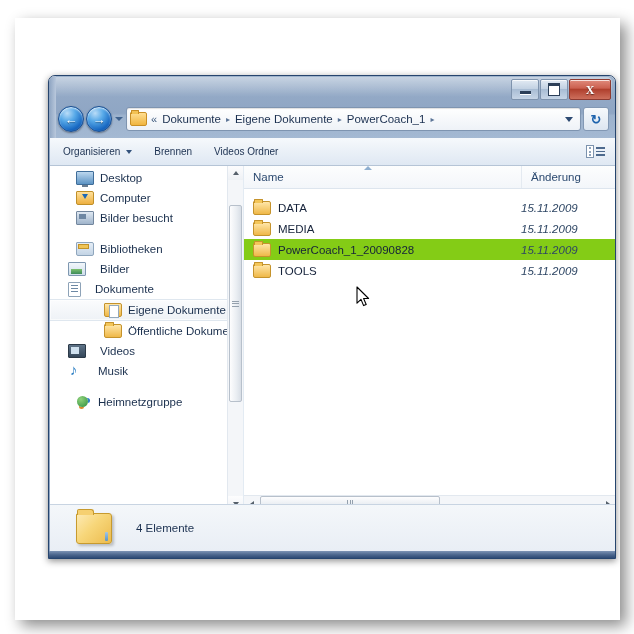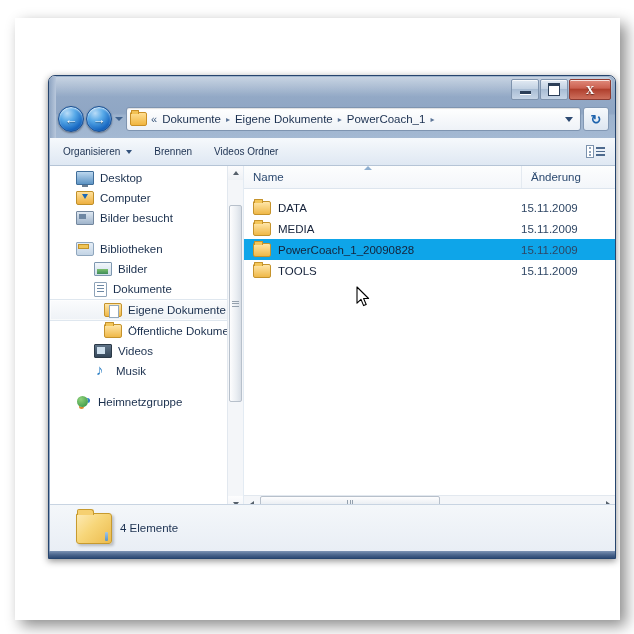--- a/index.html
+++ b/index.html
@@ -120,21 +120,21 @@
   .vicon .vbox span{width:2px;height:2px;background:#5a7characters;}
   .vdot{width:2px;height:2px;background:#6a86a6;border-radius:50%;}
   .vlines{display:flex;flex-direction:column;gap:2px;}
   .vlines i{display:block;width:9px;height:1.5px;background:#4d6a8e;}
 
   
   #body{position:absolute;left:1px;top:89px;right:0;bottom:47px;display:flex;background:#fff;}
   #nav{width:193px;flex:none;background:#fff;position:relative;border-right:1px solid #e3ebf3;}
   #navscroll{position:absolute;left:0;top:0;right:15px;bottom:0;overflow:hidden;padding-top:3px;}
   .nrow{display:flex;align-items:center;height:20px;padding-left:26px;font-size:11.5px;color:#1a2f4d;white-space:nowrap;}
-  .nrow.ind1{padding-left:44px;}
+  .nrow.ind1{padding-left:18px;gap:8px;}
   .nrow.ind2{padding-left:54px;}
   .nrow.sel{
     background:linear-gradient(to bottom,#fbfcfd,#eef2f6);
     border-top:1px solid #dfe7ef;border-bottom:1px solid #dfe7ef;
     box-shadow:inset 0 0 0 1px rgba(255,255,255,.6);
   }
   .nspace{height:11px;}
   .nico{width:16px;height:14px;margin-right:6px;flex:none;position:relative;}
   
   .ic-monitor{background:linear-gradient(to bottom,#bcd7ee,#5d94c4);border:1px solid #3f6d99;border-radius:1px;height:12px;}
@@ -184,24 +184,24 @@
   #colhdr{
     height:23px;display:flex;align-items:center;position:relative;
     background:linear-gradient(to bottom,#fdfefe,#f3f6fa);
     border-bottom:1px solid #dde5ee;
   }
   .colcell{font-size:11.5px;color:#2c4a70;padding-left:9px;position:relative;height:100%;display:flex;align-items:center;}
   .colcell+.colcell{border-left:1px solid #e4eaf1;}
   #sortmark{position:absolute;left:120px;top:1px;width:0;height:0;
     border-left:4px solid transparent;border-right:4px solid transparent;border-bottom:4px solid #8fafd0;}
   .frow{height:21px;display:flex;align-items:center;font-size:11.5px;color:#15223a;}
-  .frow.hl{background:#0ea5e9;}
+  .frow.hl{background:#84cc16;}
   .fname{display:flex;align-items:center;width:268px;padding-left:9px;}
   .fname .ic-fold{margin-right:7px;}
-  .fdate{color:#2e4664;}
+  .fdate{color:#2e4664;font-style:italic;}
   
   .hsb{position:absolute;left:0;right:0;bottom:0;height:15px;background:#f4f6f9;border-top:1px solid #e2e8ef;display:flex;align-items:center;}
   .hsb-arrow{width:15px;height:15px;display:flex;align-items:center;justify-content:center;}
   .hsb-arrow i{width:0;height:0;border-top:3.5px solid transparent;border-bottom:3.5px solid transparent;}
   .hsb-l i{border-right:4px solid #55606b;}
   .hsb-r i{border-left:4px solid #55606b;}
   .hsb-thumb{
     width:178px;height:13px;margin-left:1px;
     background:linear-gradient(to bottom,#fdfdfe,#e9edf2 60%,#d8dee6);
     border:1px solid #b7c0cb;border-radius:2px;display:flex;align-items:center;justify-content:center;
@@ -220,21 +220,21 @@
     box-shadow:2px 2px 3px rgba(0,0,0,.22);
   }
   #bigfolder:before{
     content:"";position:absolute;left:0;top:-5px;width:15px;height:5px;
     background:#f6d071;border:1px solid #c79a2e;border-bottom:none;border-radius:2px 3px 0 0;
   }
   #bigfolder:after{
     content:"";position:absolute;right:3px;bottom:2px;width:3px;height:9px;
     background:linear-gradient(to bottom,#9fc6e8,#5f94c2);border-radius:1px;
   }
-  #statustext{font-size:11.5px;color:#1b3050;margin-left:8px;}
+  #statustext{font-size:11.5px;color:#1b3050;margin-left:24px;}
 
   
   #cursor{position:absolute;left:341px;top:268px;z-index:50;pointer-events:none;}
 </style>
 </head>
 <body>
 
 <div id="page-sheet">
 
   <div id="explorer">

